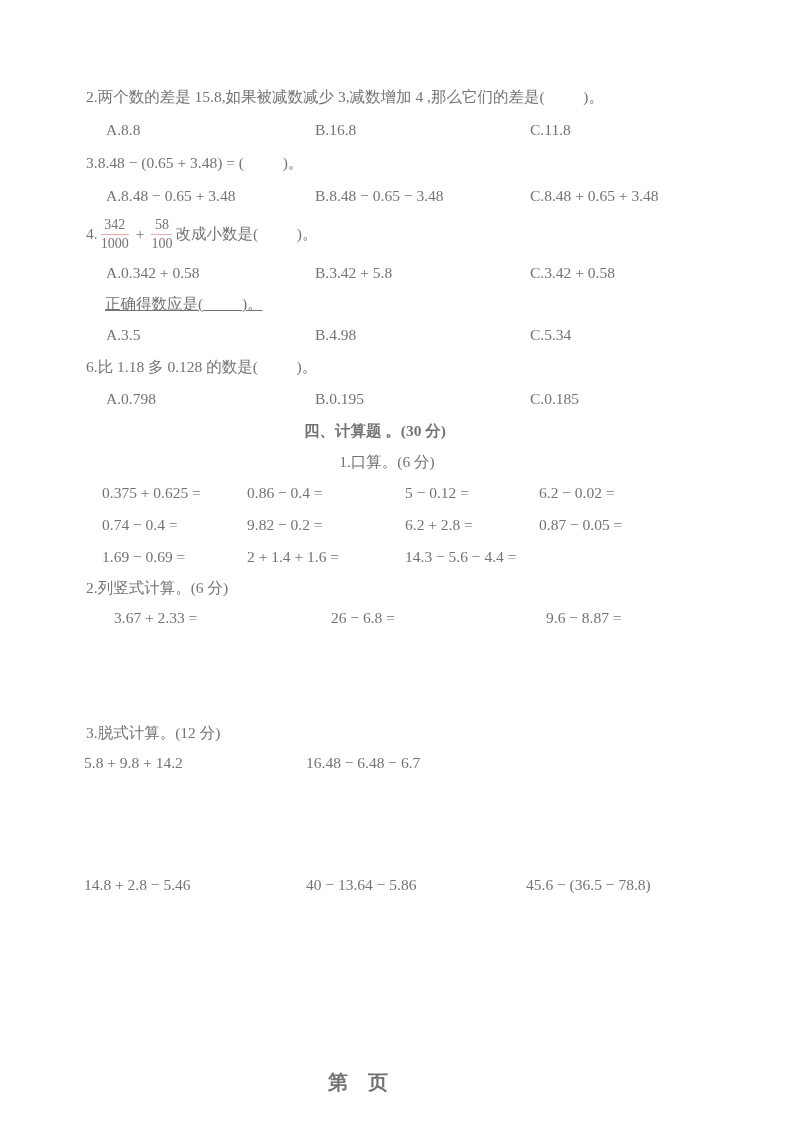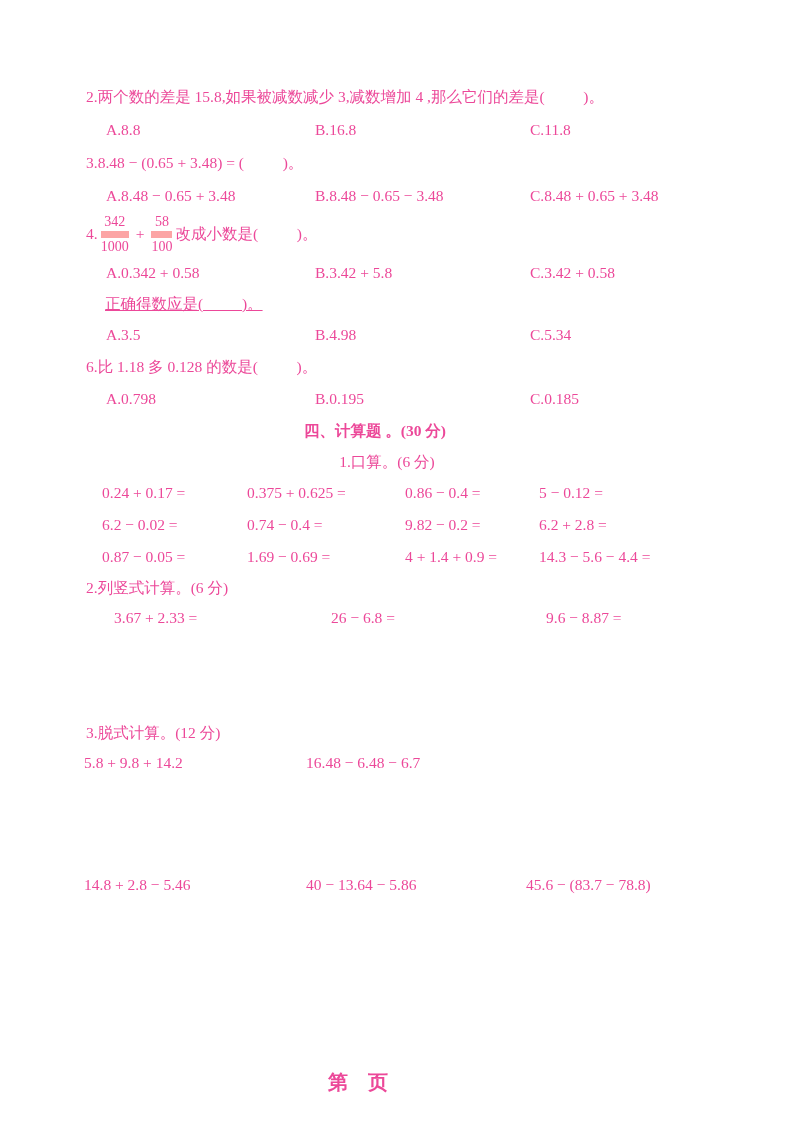--- a/index.html
+++ b/index.html
@@ -1,20 +1,20 @@
 <!DOCTYPE html>
 <html><head>
 <meta charset="utf-8">
 <style>
   html,body{margin:0;padding:0;background:#ffffff;}
   .page{
     position:relative;
     width:716px;height:1122px;
     background:#ffffff;
-    color:#ec4899;
+    color:#737373;
     font-family:"Liberation Serif","DejaVu Serif",serif;
     font-size:15.5px;
     overflow:hidden;
   }
   .content{padding:80px 28px 0 62px;}
   .ws{white-space:pre-wrap;}
   .lh33{line-height:33px;}
   .lh32{line-height:32px;}
   .lh31{line-height:31px;text-align:center;}
   .lh30{line-height:30px;}
@@ -53,21 +53,21 @@
     align-items:center;
   }
   .frac{
     display:inline-block;
     text-align:center;
     font-size:14px;
     line-height:1.25;
     margin:0 3px;
     vertical-align:middle;
   }
-  .frac .fnum{display:block;border-bottom:7px solid #fca5a5;padding:0 2px;}
+  .frac .fnum{display:block;border-bottom:1px solid #fca5a5;padding:0 2px;}
   .frac .fden{display:block;}
   .plus{margin:0 4px;}
   .footer{
     position:absolute;
     left:0;right:0;bottom:26px;
     text-align:center;
     font-weight:bold;
     font-size:20px;
   }
 </style>
@@ -121,31 +121,30 @@
     <div class="opts lh32">
       <span class="ws">A.0.798</span>
       <span class="ws">B.0.195</span>
       <span class="ws">C.0.185</span>
     </div>
 
     <div class="sec-header lh31 ws">四、计算题 。(30 分)</div>
 
     <div class="q lh31 ws">1.口算。(6 分)</div>
     <div class="oral-grid">
-      <span class="ws">0.24 + 0.17 =</span>
       <span class="ws">0.375 + 0.625 =</span>
       <span class="ws">0.86 − 0.4 =</span>
       <span class="ws">5 − 0.12 =</span>
       <span class="ws">6.2 − 0.02 =</span>
       <span class="ws">0.74 − 0.4 =</span>
       <span class="ws">9.82 − 0.2 =</span>
       <span class="ws">6.2 + 2.8 =</span>
       <span class="ws">0.87 − 0.05 =</span>
       <span class="ws">1.69 − 0.69 =</span>
-      <span class="ws">4 + 1.4 + 0.9 =</span>
+      <span class="ws">2 + 1.4 + 1.6 =</span>
       <span class="ws">14.3 − 5.6 − 4.4 =</span>
     </div>
 
     <div class="q lh30 ws">2.列竖式计算。(6 分)</div>
     <div class="vert-grid">
       <span class="ws">3.67 + 2.33 =</span>
       <span class="ws">26 − 6.8 =</span>
       <span class="ws">9.6 − 8.87 =</span>
     </div>
 
@@ -155,19 +154,19 @@
     <div class="step-grid">
       <span class="ws">5.8 + 9.8 + 14.2</span>
       <span class="ws">16.48 − 6.48 − 6.7</span>
     </div>
 
     <div class="sp92"></div>
 
     <div class="step-grid">
       <span class="ws">14.8 + 2.8 − 5.46</span>
       <span class="ws">40 − 13.64 − 5.86</span>
-      <span class="ws">45.6 − (83.7 − 78.8)</span>
+      <span class="ws">45.6 − (36.5 − 78.8)</span>
     </div>
 
   </div>
 
   <div class="footer ws">第　页</div>
 </div>
 
 </body></html>

